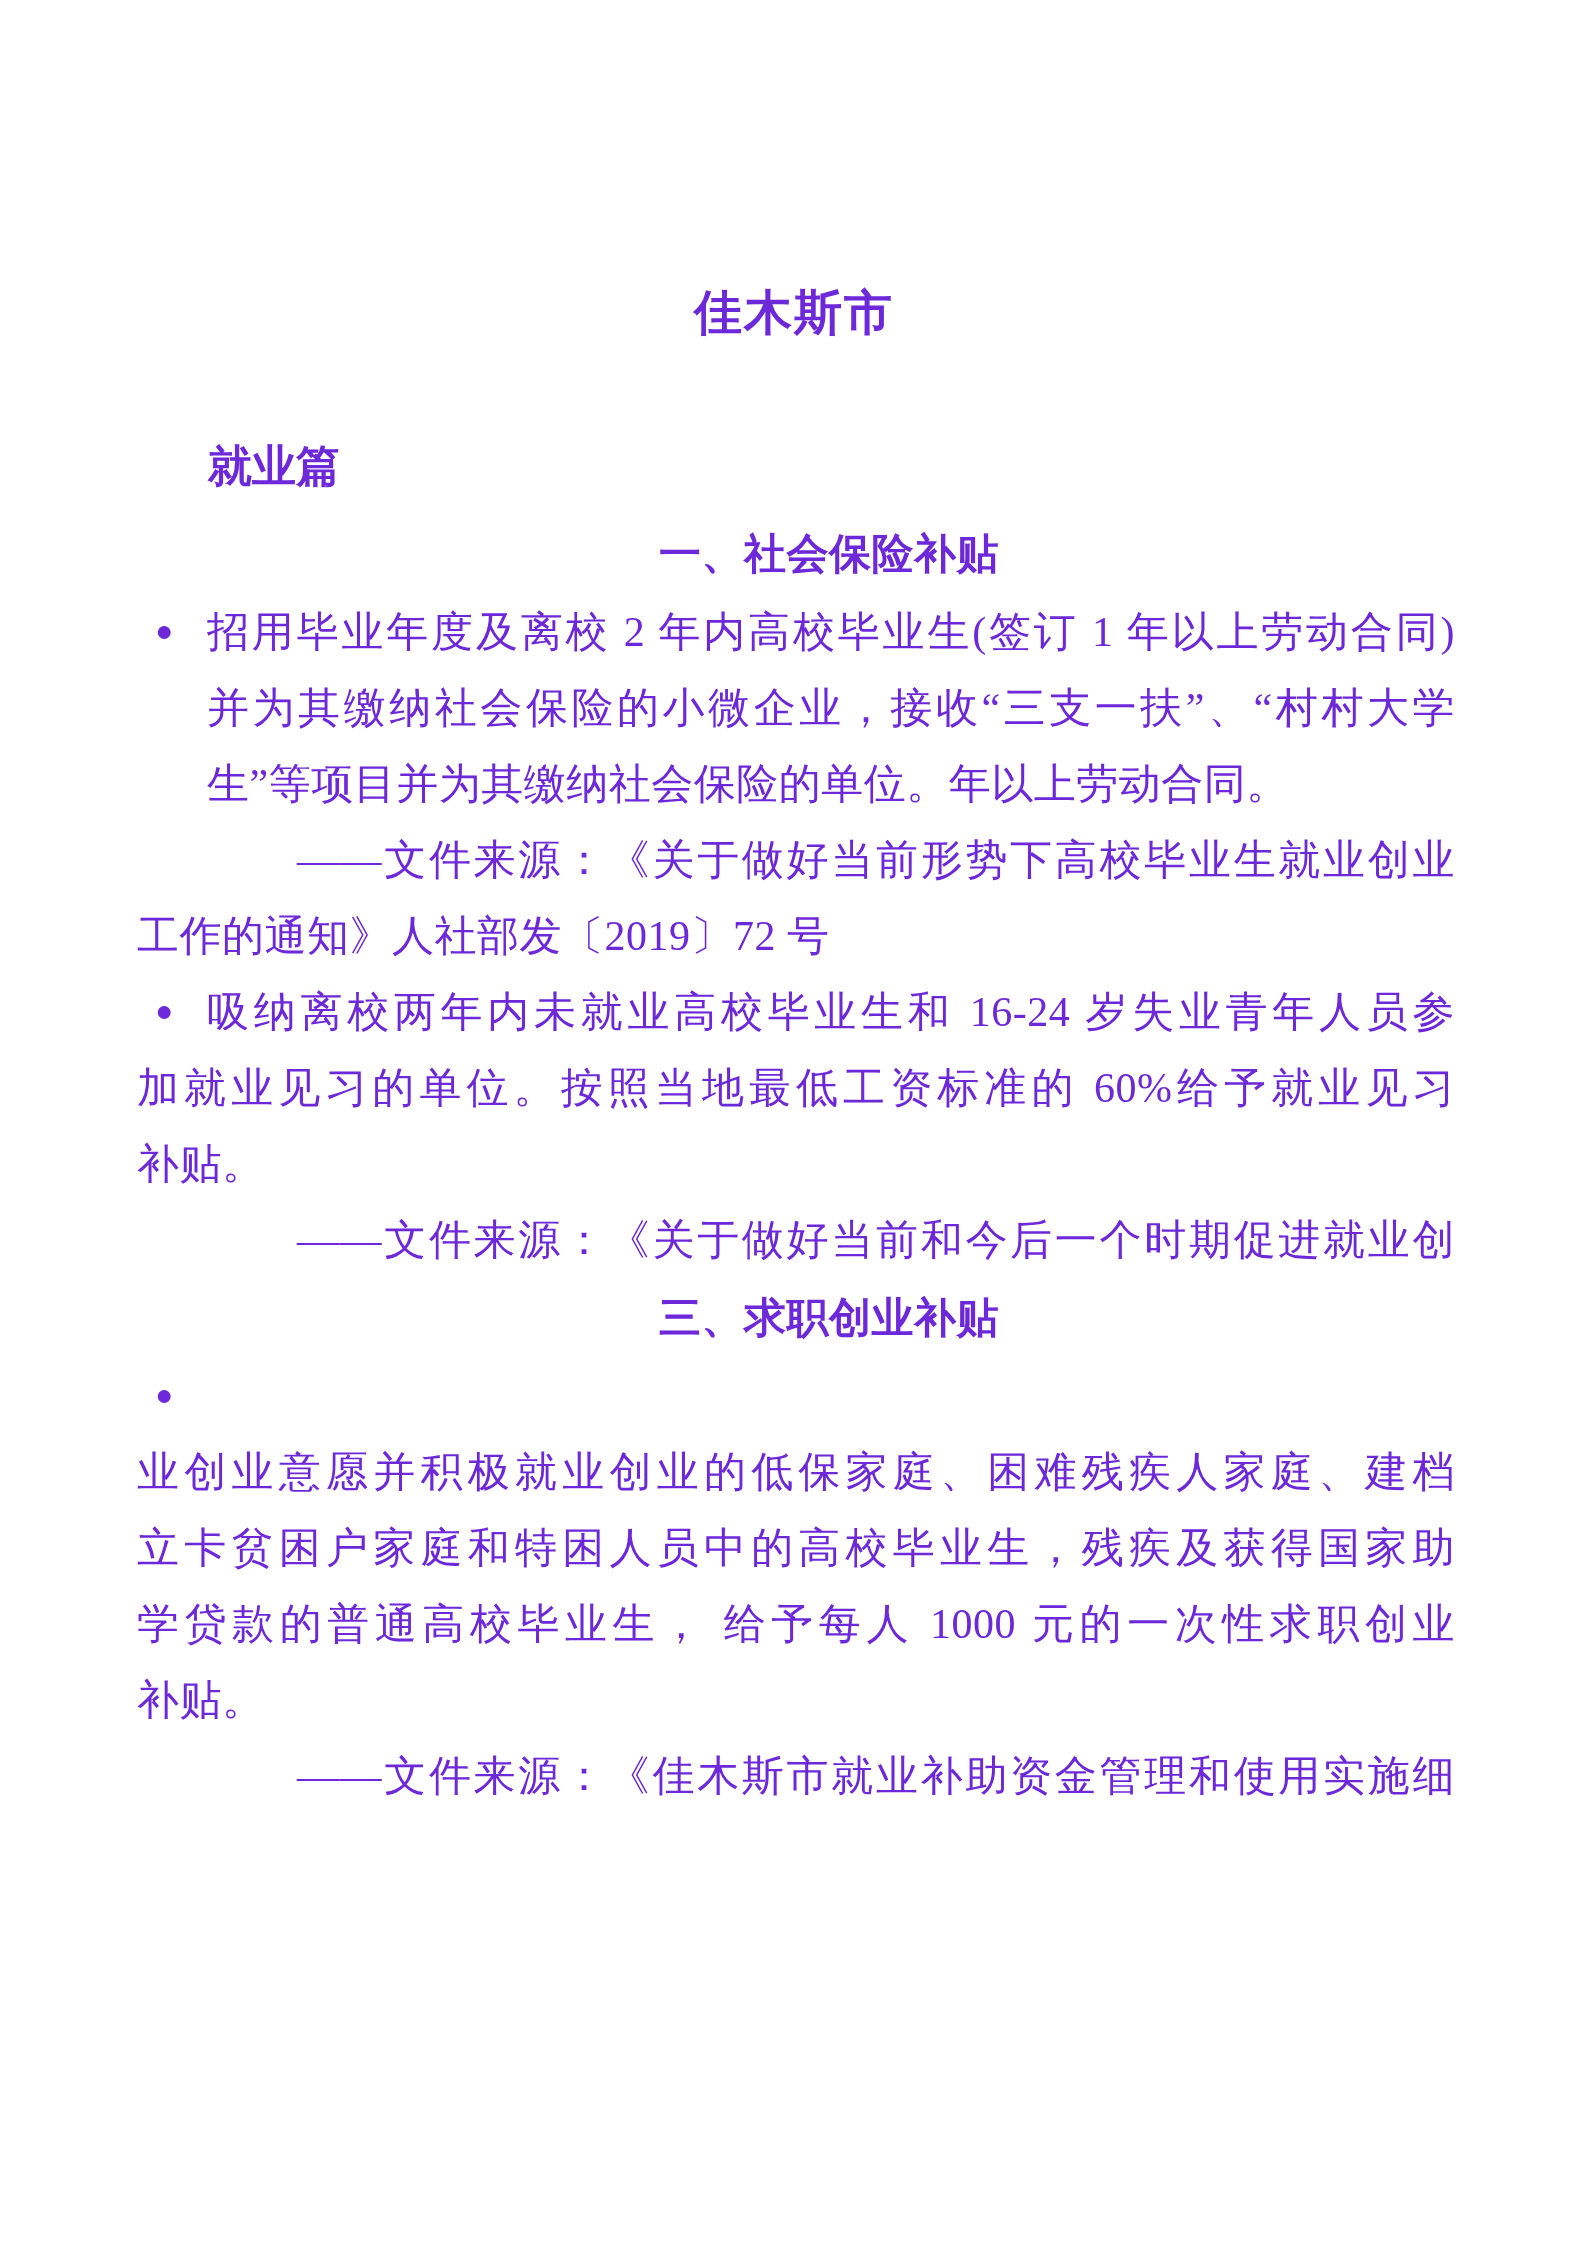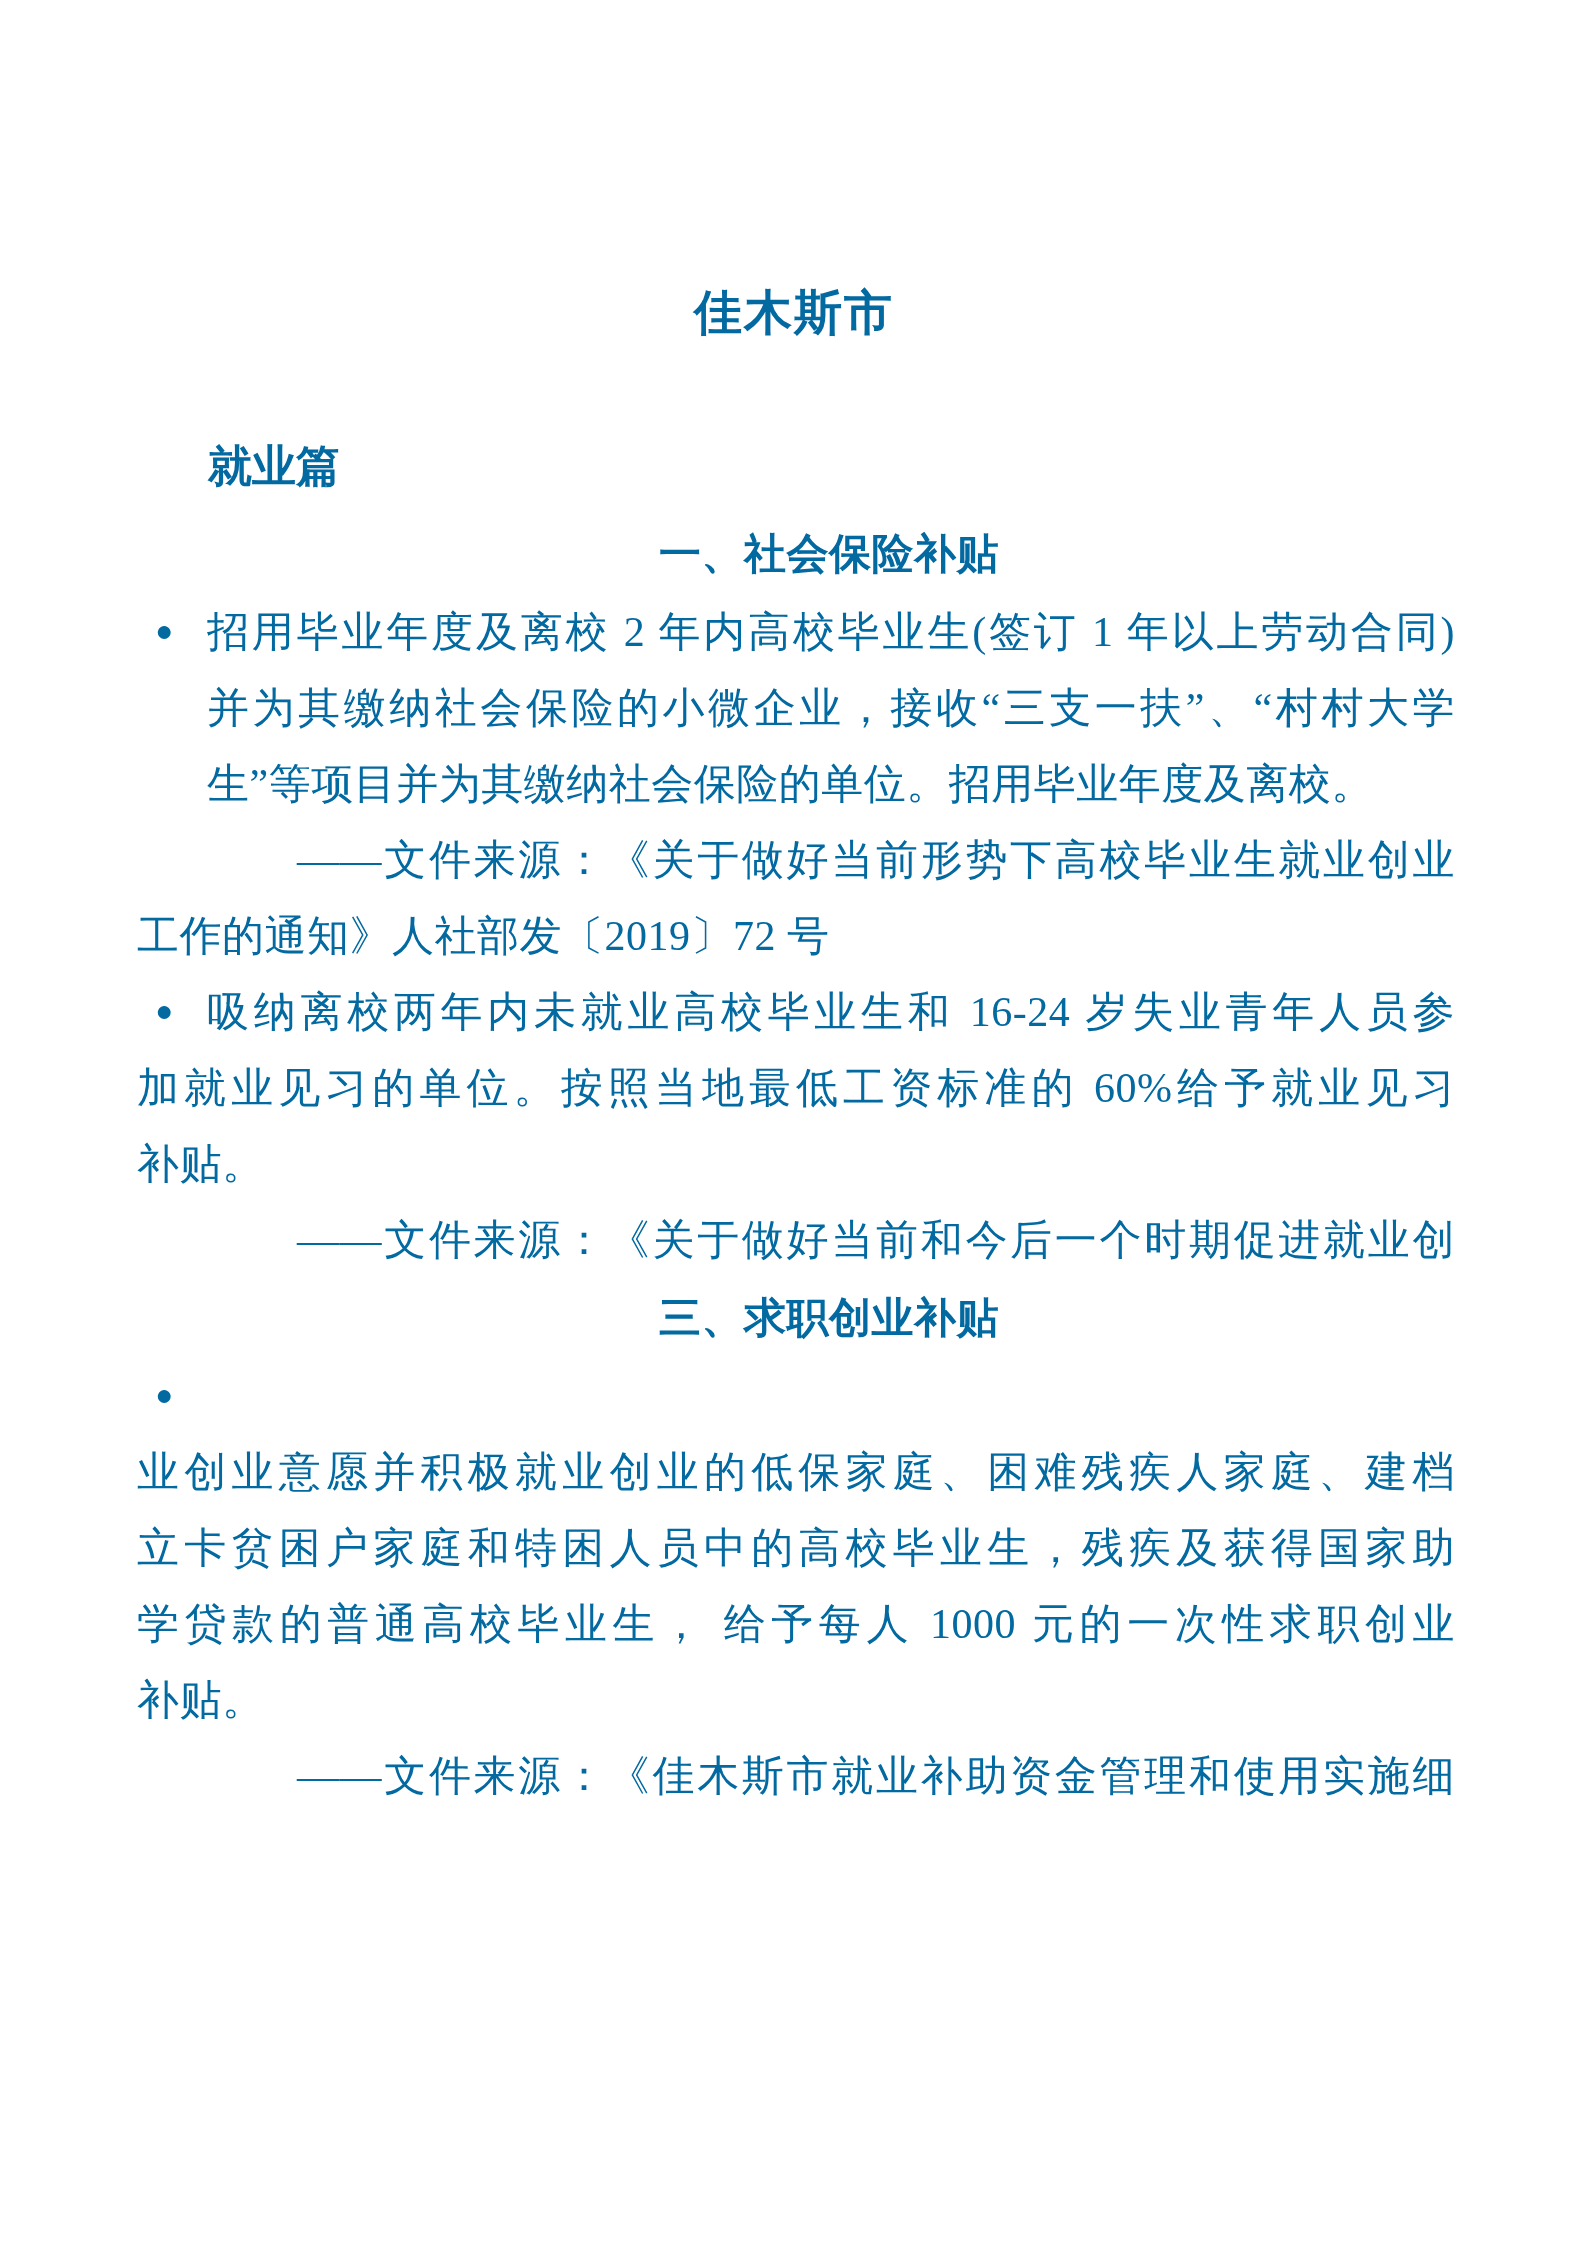--- a/index.html
+++ b/index.html
@@ -2,21 +2,21 @@
 <html><head>
 <meta charset="utf-8">
 <style>
   html,body{margin:0;padding:0;background:#e9e9e9;}
   .page{
     position:relative;
     width:1588px;
     height:2245px;
     margin:0 auto;
     background:#ffffff;
-    color:#0369a1;
+    color:#6d28d9;
     overflow:hidden;
     font-family:"Liberation Serif", serif;
   }
   .doc-title{
     margin:0;
     padding-top:283px;
     height:80px;
     line-height:60px;
     text-align:center;
     font-size:48px;
@@ -79,21 +79,21 @@
   <h1 class="doc-title">佳木斯市</h1>
 
   <h2 class="section-title">就业篇</h2>
 
   <div class="doc-body">
 
     <div class="ln hd">一、社会保险补贴</div>
 
     <div class="ln i72 jfull"><span class="bullet">●</span><span>招用毕业年度及离校 2 年内高校毕业生(签订 1 年以上劳动合同)</span></div>
     <div class="ln i72 jfull">并为其缴纳社会保险的小微企业，接收“三支一扶”、“村村大学</div>
-    <div class="ln i72">生”等项目并为其缴纳社会保险的单位。招用毕业年度及离校。</div>
+    <div class="ln i72">生”等项目并为其缴纳社会保险的单位。年以上劳动合同。</div>
     <div class="ln isrc jfull">——文件来源：《关于做好当前形势下高校毕业生就业创业</div>
     <div class="ln i0">工作的通知》人社部发〔2019〕72 号</div>
 
 
     <div class="ln i72 jfull"><span class="bullet">●</span><span>吸纳离校两年内未就业高校毕业生和 16-24 岁失业青年人员参</span></div>
     <div class="ln i0 jfull">加就业见习的单位。按照当地最低工资标准的 60%给予就业见习</div>
     <div class="ln i0">补贴。</div>
     <div class="ln isrc jfull">——文件来源：《关于做好当前和今后一个时期促进就业创</div>
 
     <div class="ln hd">三、求职创业补贴</div>

